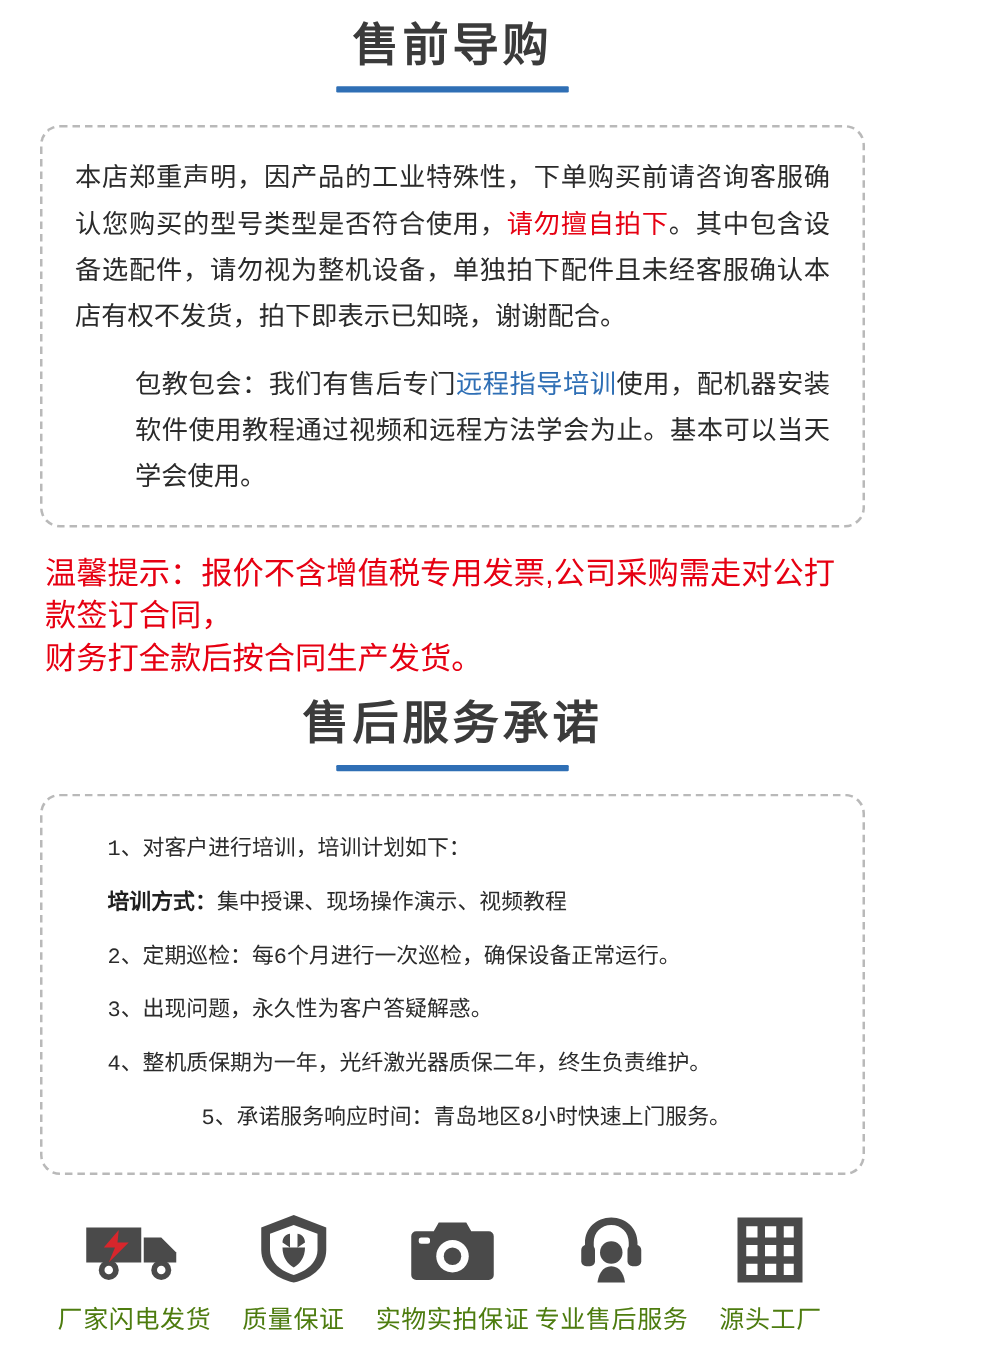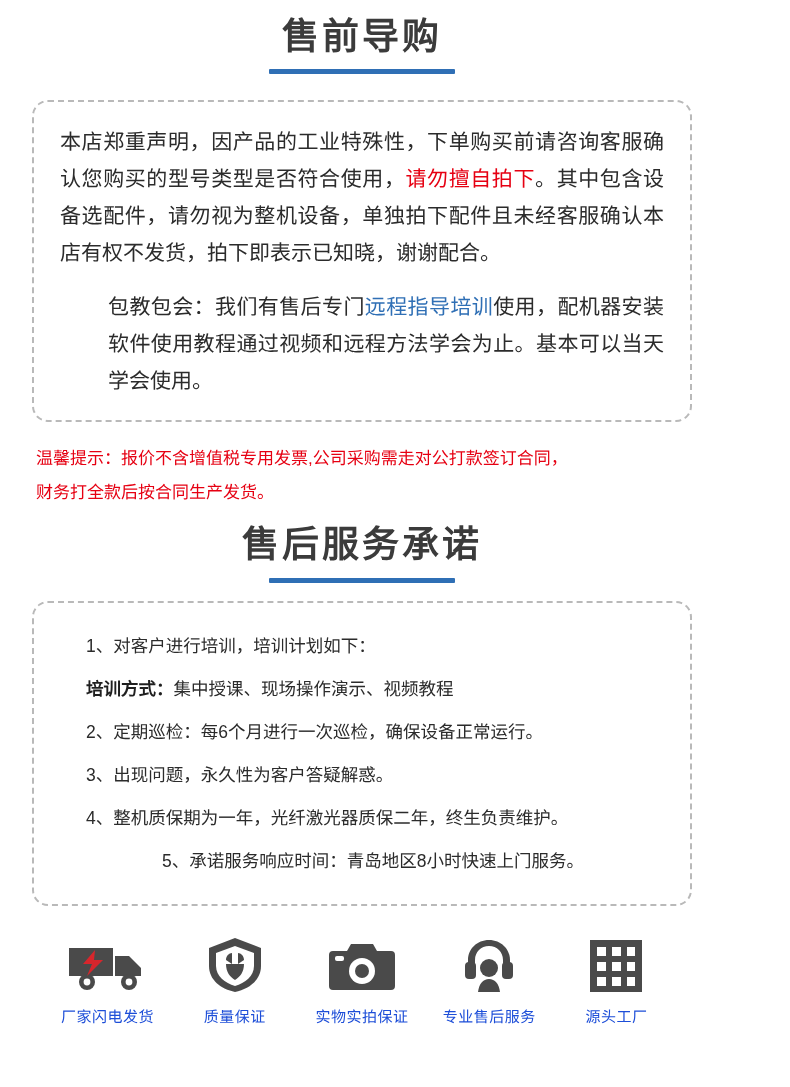--- a/index.html
+++ b/index.html
@@ -68,33 +68,34 @@
   .hl-red {
     color: #e60012;
   }
   .hl-blue {
     color: #2f6fb5;
   }
 
   
   .warm-tip {
     margin: 20px 36px 0 36px;
-    font-size: 17px;
+    font-size: 25px;
     line-height: 34px;
     color: #e60012;
   }
 
   .heading-block.second {
     padding-top: 12px;
   }
 
   
   .box-post {
     margin-top: 18px;
     padding: 26px 30px 26px 30px;
+    font-family: Liberation Mono, monospace;
   }
   .li {
     font-size: 17.5px;
     line-height: 34px;
     color: #2b2b2b;
     margin-bottom: 9px;
   }
   .li:last-child { margin-bottom: 0; text-align: center; }
   .li b {
     font-weight: bold;
@@ -124,22 +125,22 @@
     height: 60px;
     display: flex;
     align-items: flex-end;
     justify-content: center;
   }
   .icon-shape svg {
     display: block;
   }
   .icon-label {
     margin-top: 11px;
-    font-size: 15px;
-    color: #1d4ed8;
+    font-size: 20px;
+    color: #4d7c0f;
     letter-spacing: 0.5px;
   }
 </style>
 </head>
 <body>
 
 <div class="page">
 
   <div class="heading-block">
     <div class="heading-title">售前导购</div>

